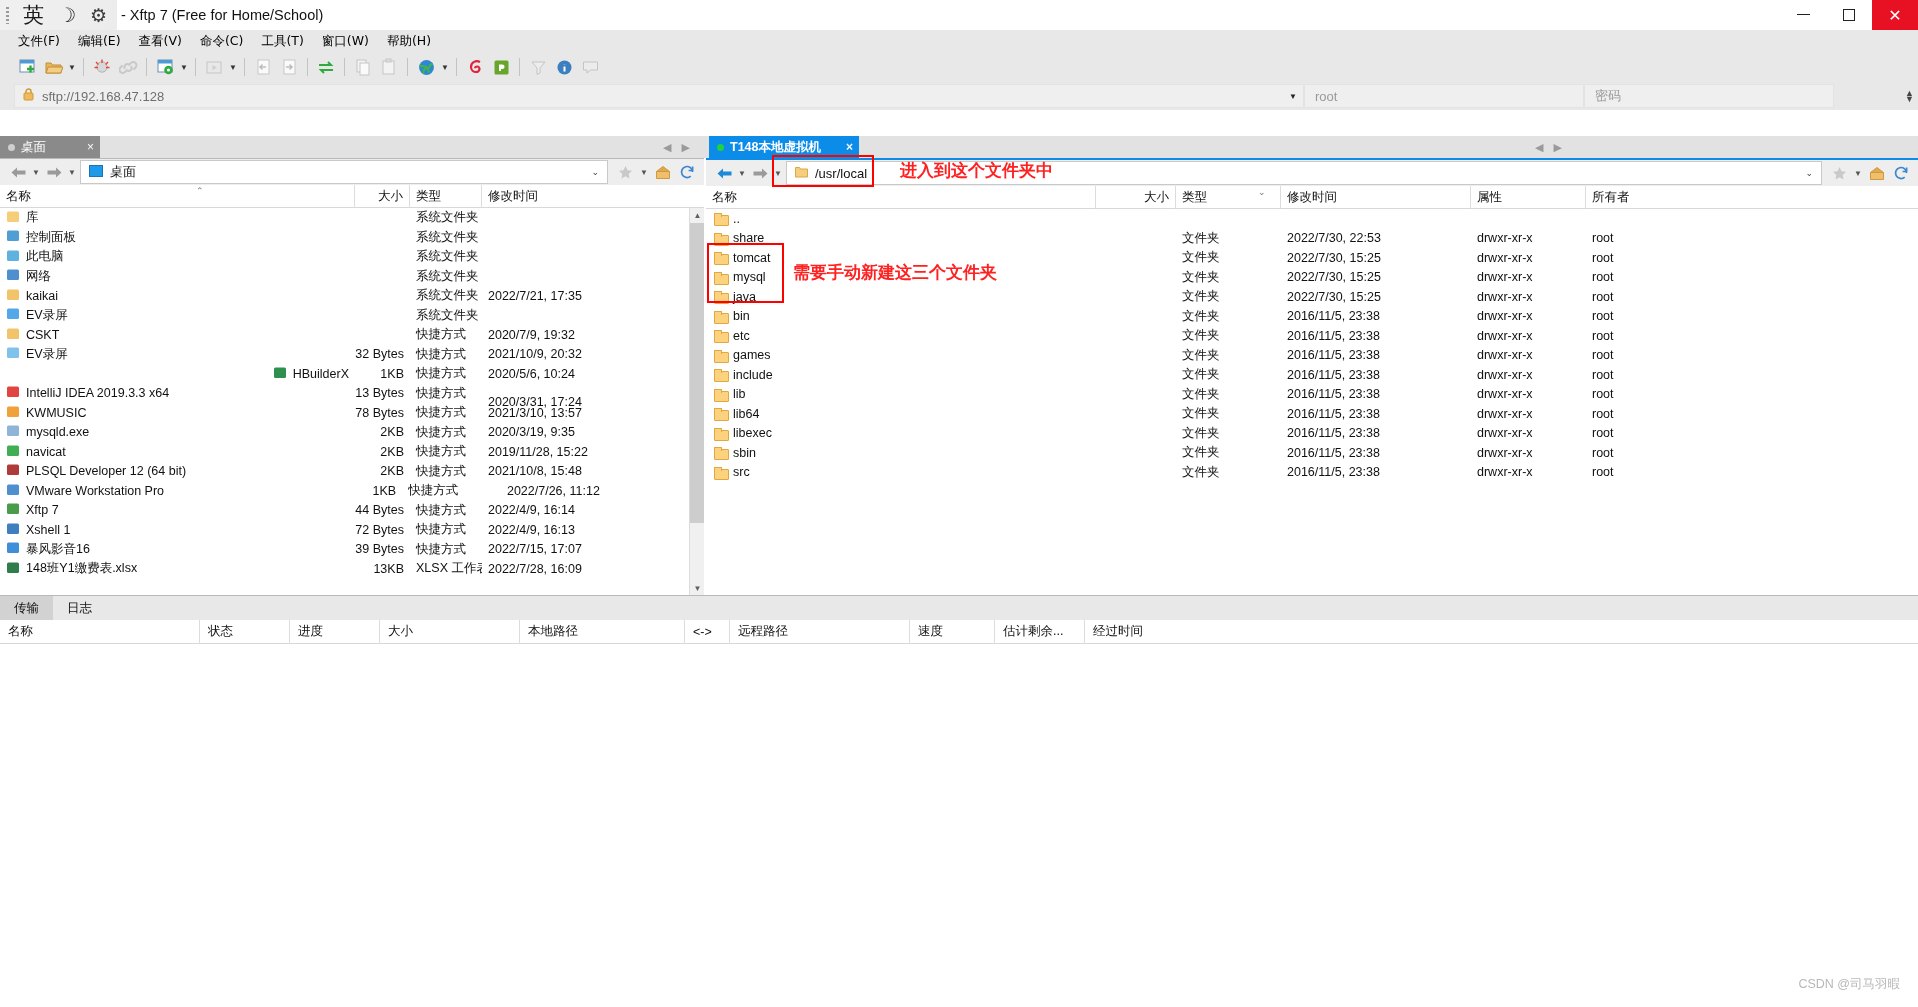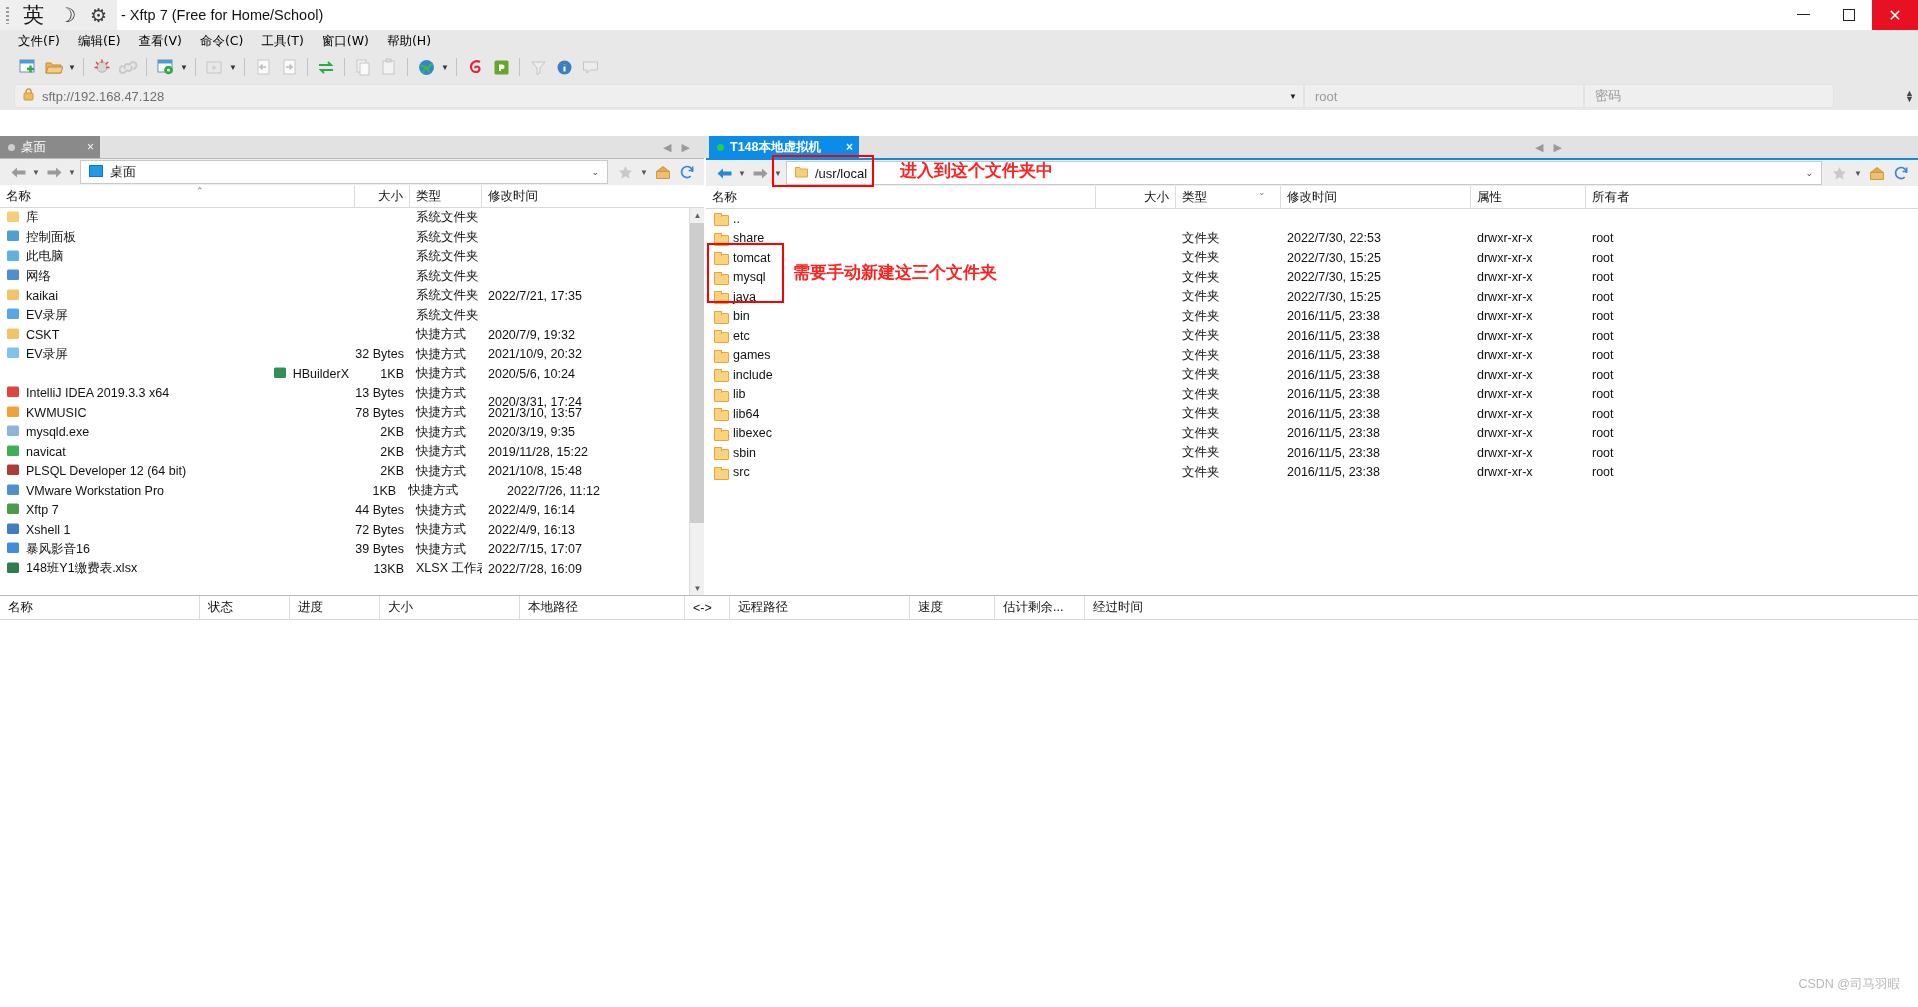--- a/index.html
+++ b/index.html
@@ -854,20 +854,24 @@
       </div>
   </div>
 
   <div class="anno-box" style="left:772px; top:155px; width:102px; height:32px;"></div>
   <div class="anno-text" style="left:900px; top:159px;">进入到这个文件夹中</div>
 
   <div class="anno-box" style="left:707px; top:243px; width:77px; height:60px;"></div>
   <div class="anno-text" style="left:793px; top:261px;">需要手动新建这三个文件夹</div>
 
   <div class="bottom">
+    <div class="btabs">
+      <div class="btab active">传输</div>
+      <div class="btab">日志</div>
+    </div>
     <div class="bcols">
       <div class="bc" style="width:200px">名称</div>
       <div class="bc" style="width:90px">状态</div>
       <div class="bc" style="width:90px">进度</div>
       <div class="bc" style="width:140px">大小</div>
       <div class="bc" style="width:165px">本地路径</div>
       <div class="bc" style="width:45px">&lt;-&gt;</div>
       <div class="bc" style="width:180px">远程路径</div>
       <div class="bc" style="width:85px">速度</div>
       <div class="bc" style="width:90px">估计剩余...</div>

